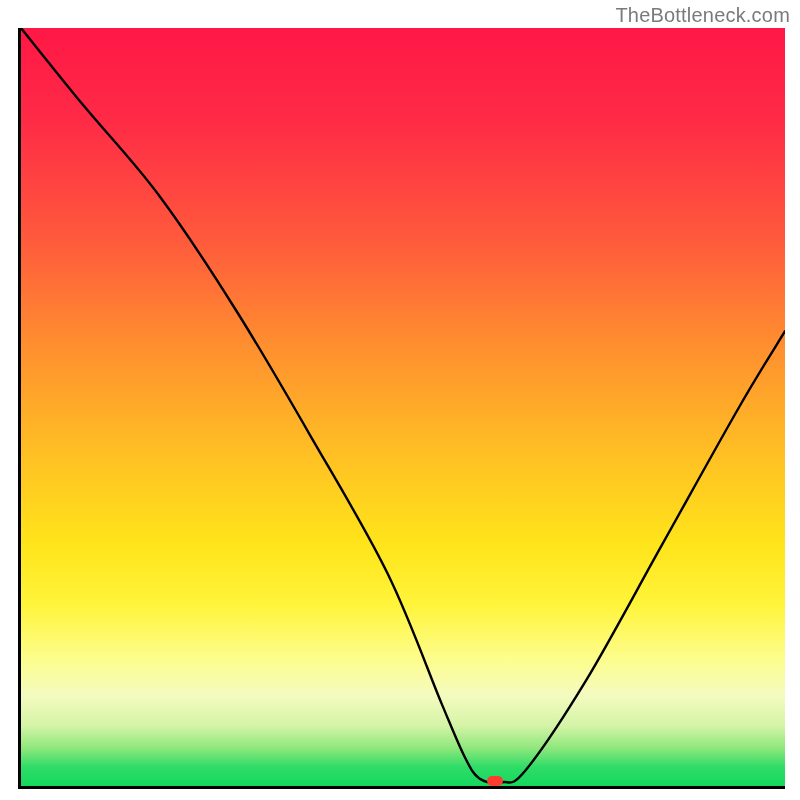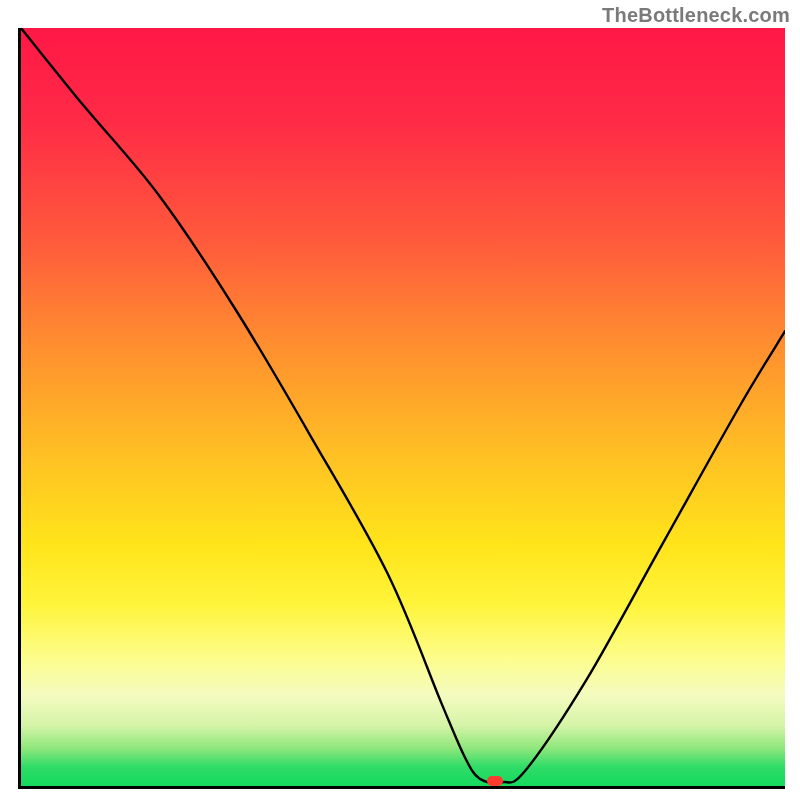--- a/index.html
+++ b/index.html
@@ -13,21 +13,21 @@
   .frame {
     position: relative;
     width: 800px;
     height: 800px;
   }
   .attribution {
     position: absolute;
     top: 4px;
     right: 10px;
     font-size: 20px;
-    font-weight: 700;
+    font-weight: 400;
     color: #7a7a7a;
     letter-spacing: 0.2px;
   }
   .plot {
     position: absolute;
     left: 18px;
     top: 28px;
     width: 764px;
     height: 758px;
     border-left: 3px solid #000;

